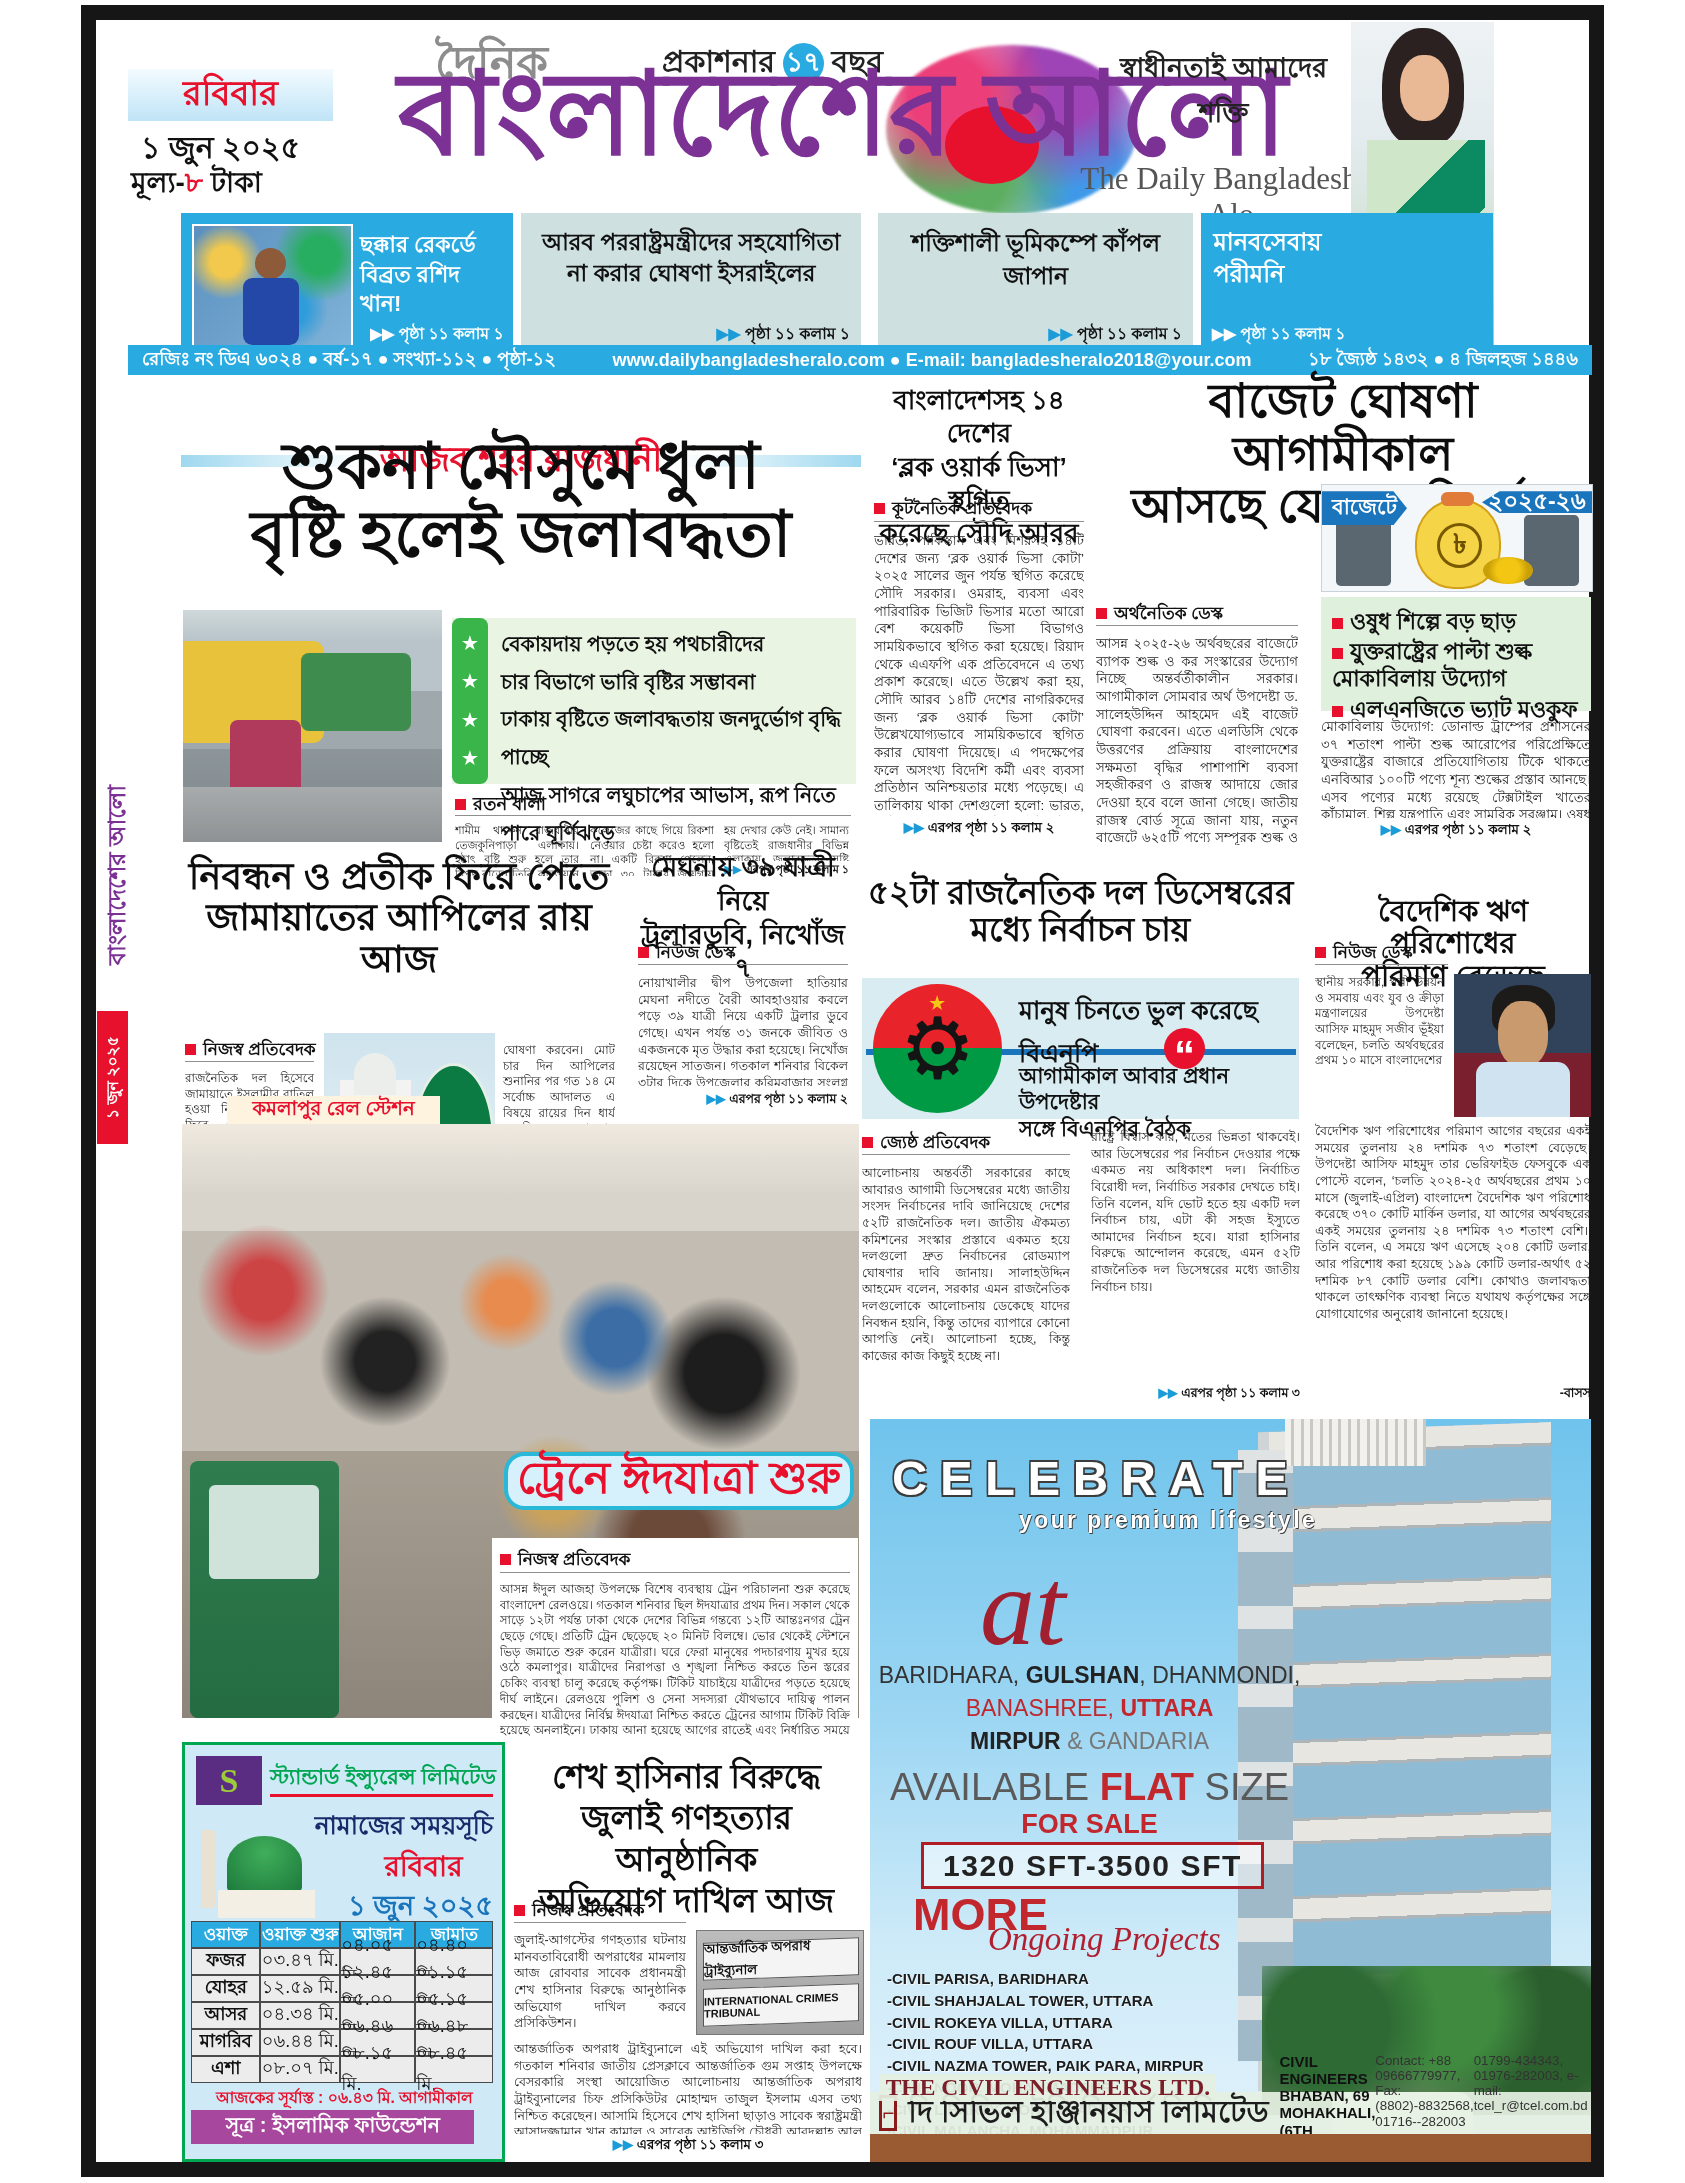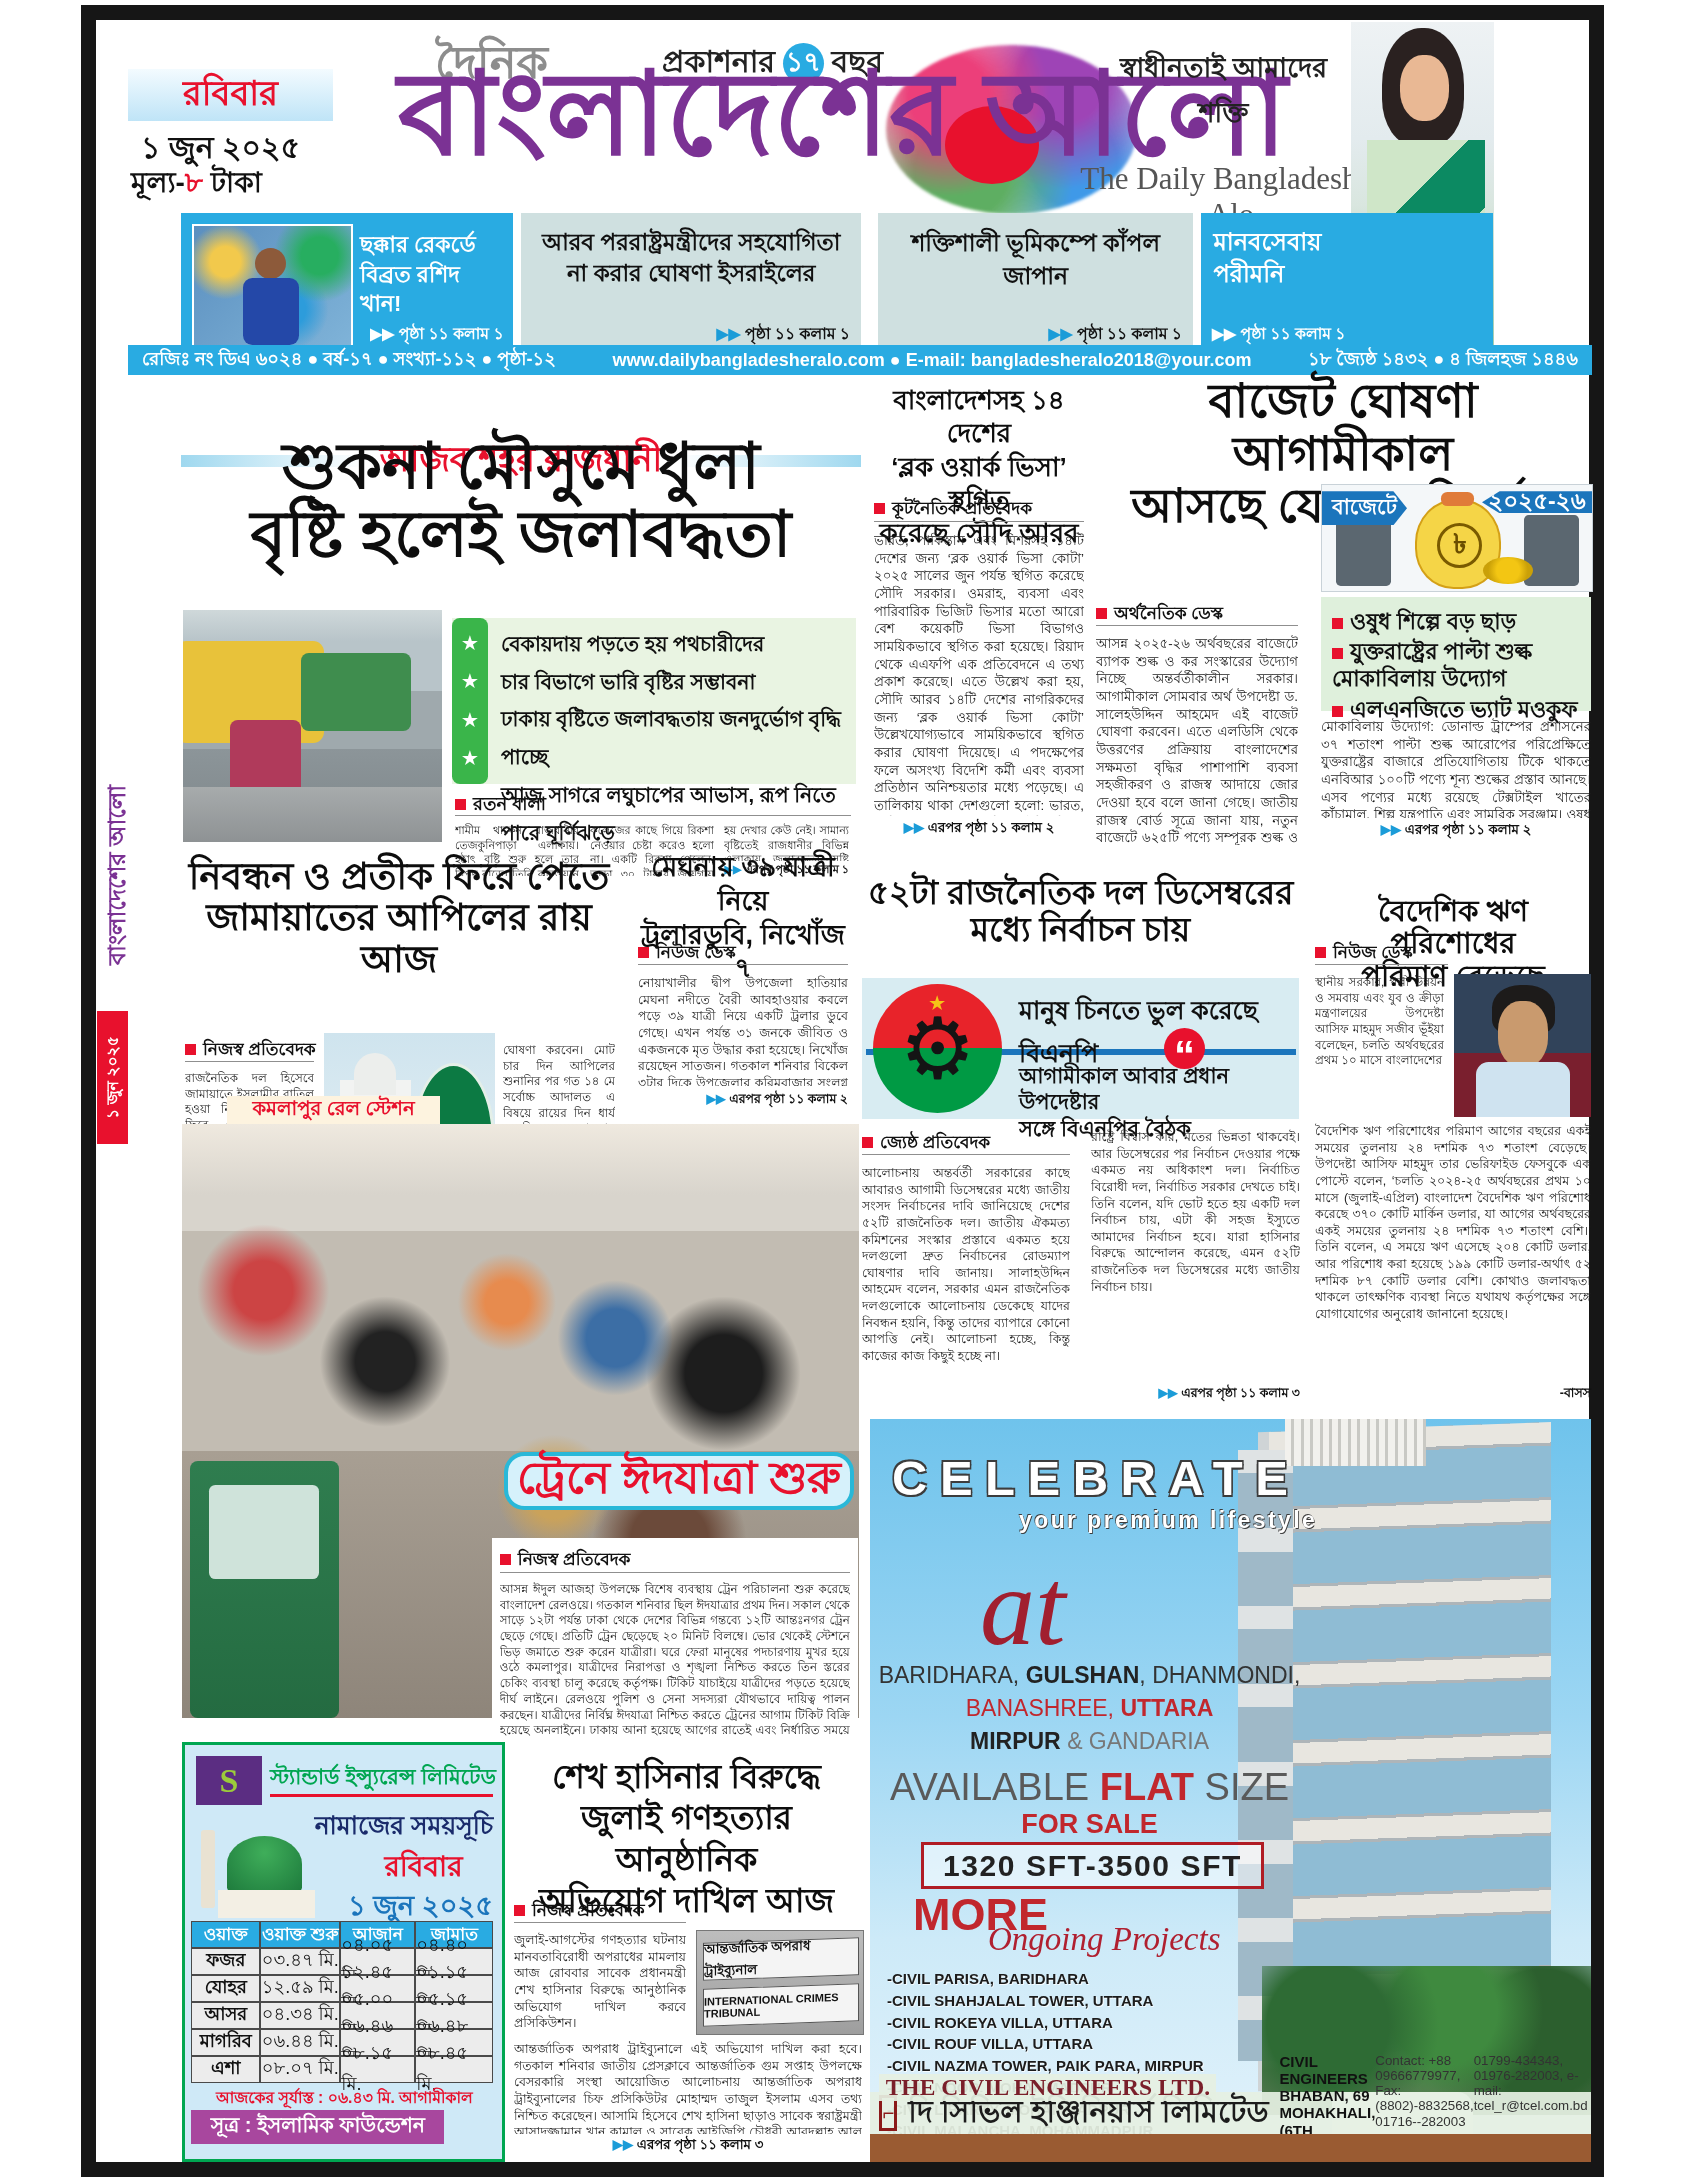--- a/index.html
+++ b/index.html
@@ -328,21 +328,21 @@
       <div class="cell">০৬.৪৬ মি.</div>
       <div class="cell">০৬.৪৮ মি.</div>
 
       <div class="cell cellname">এশা</div>
       <div class="cell">০৮.০৭ মি.</div>
       <div class="cell">০৮.১৫ মি.</div>
       <div class="cell">০৮.৪৫ মি.</div>
     </div>
 
     <div class="abs" style="left:7.8px;top:340px;width:303px;font-size:15.7px;font-weight:bold;color:#e8112d;text-align:center;">আজকের সূর্যাস্ত : ০৬.৪৩ মি. আগামীকাল সূর্যোদয় : ০৫.১০ মি.</div>
-    <div class="abs" style="left:6.3px;top:365px;width:253px;height:34px;background:#a8479e;color:#fff;display:flex;align-items:center;justify-content:center;font-weight:bold;font-size:20.4px;">সূত্র : ইসলামিক ফাউন্ডেশন</div>
+    <div class="abs" style="left:6.3px;top:365px;width:283px;height:34px;background:#a8479e;color:#fff;display:flex;align-items:center;justify-content:center;font-weight:bold;font-size:20.4px;">সূত্র : ইসলামিক ফাউন্ডেশন</div>
   </div>
 
   <div class="abs hl" style="left:511px;top:1756px;width:351px;font-size:33px;line-height:1.25;">শেখ হাসিনার বিরুদ্ধে
 জুলাই গণহত্যার আনুষ্ঠানিক
 অভিযোগ দাখিল আজ</div>
   <div class="abs byl" style="left:514px;top:1897px;font-size:17px;">
     <span class="sq"></span><span>নিজস্ব প্রতিবেদক</span>
   </div>
   <div class="abs rule" style="left:514px;top:1922px;width:172px;"></div>
   <div class="abs bodytx" style="left:514px;top:1932px;width:172px;height:107px;font-size:12.5px;">জুলাই-আগস্টের গণহত্যার ঘটনায় মানবতাবিরোধী অপরাধের মামলায় আজ রোববার সাবেক প্রধানমন্ত্রী শেখ হাসিনার বিরুদ্ধে আনুষ্ঠানিক অভিযোগ দাখিল করবে প্রসিকিউশন।</div>

